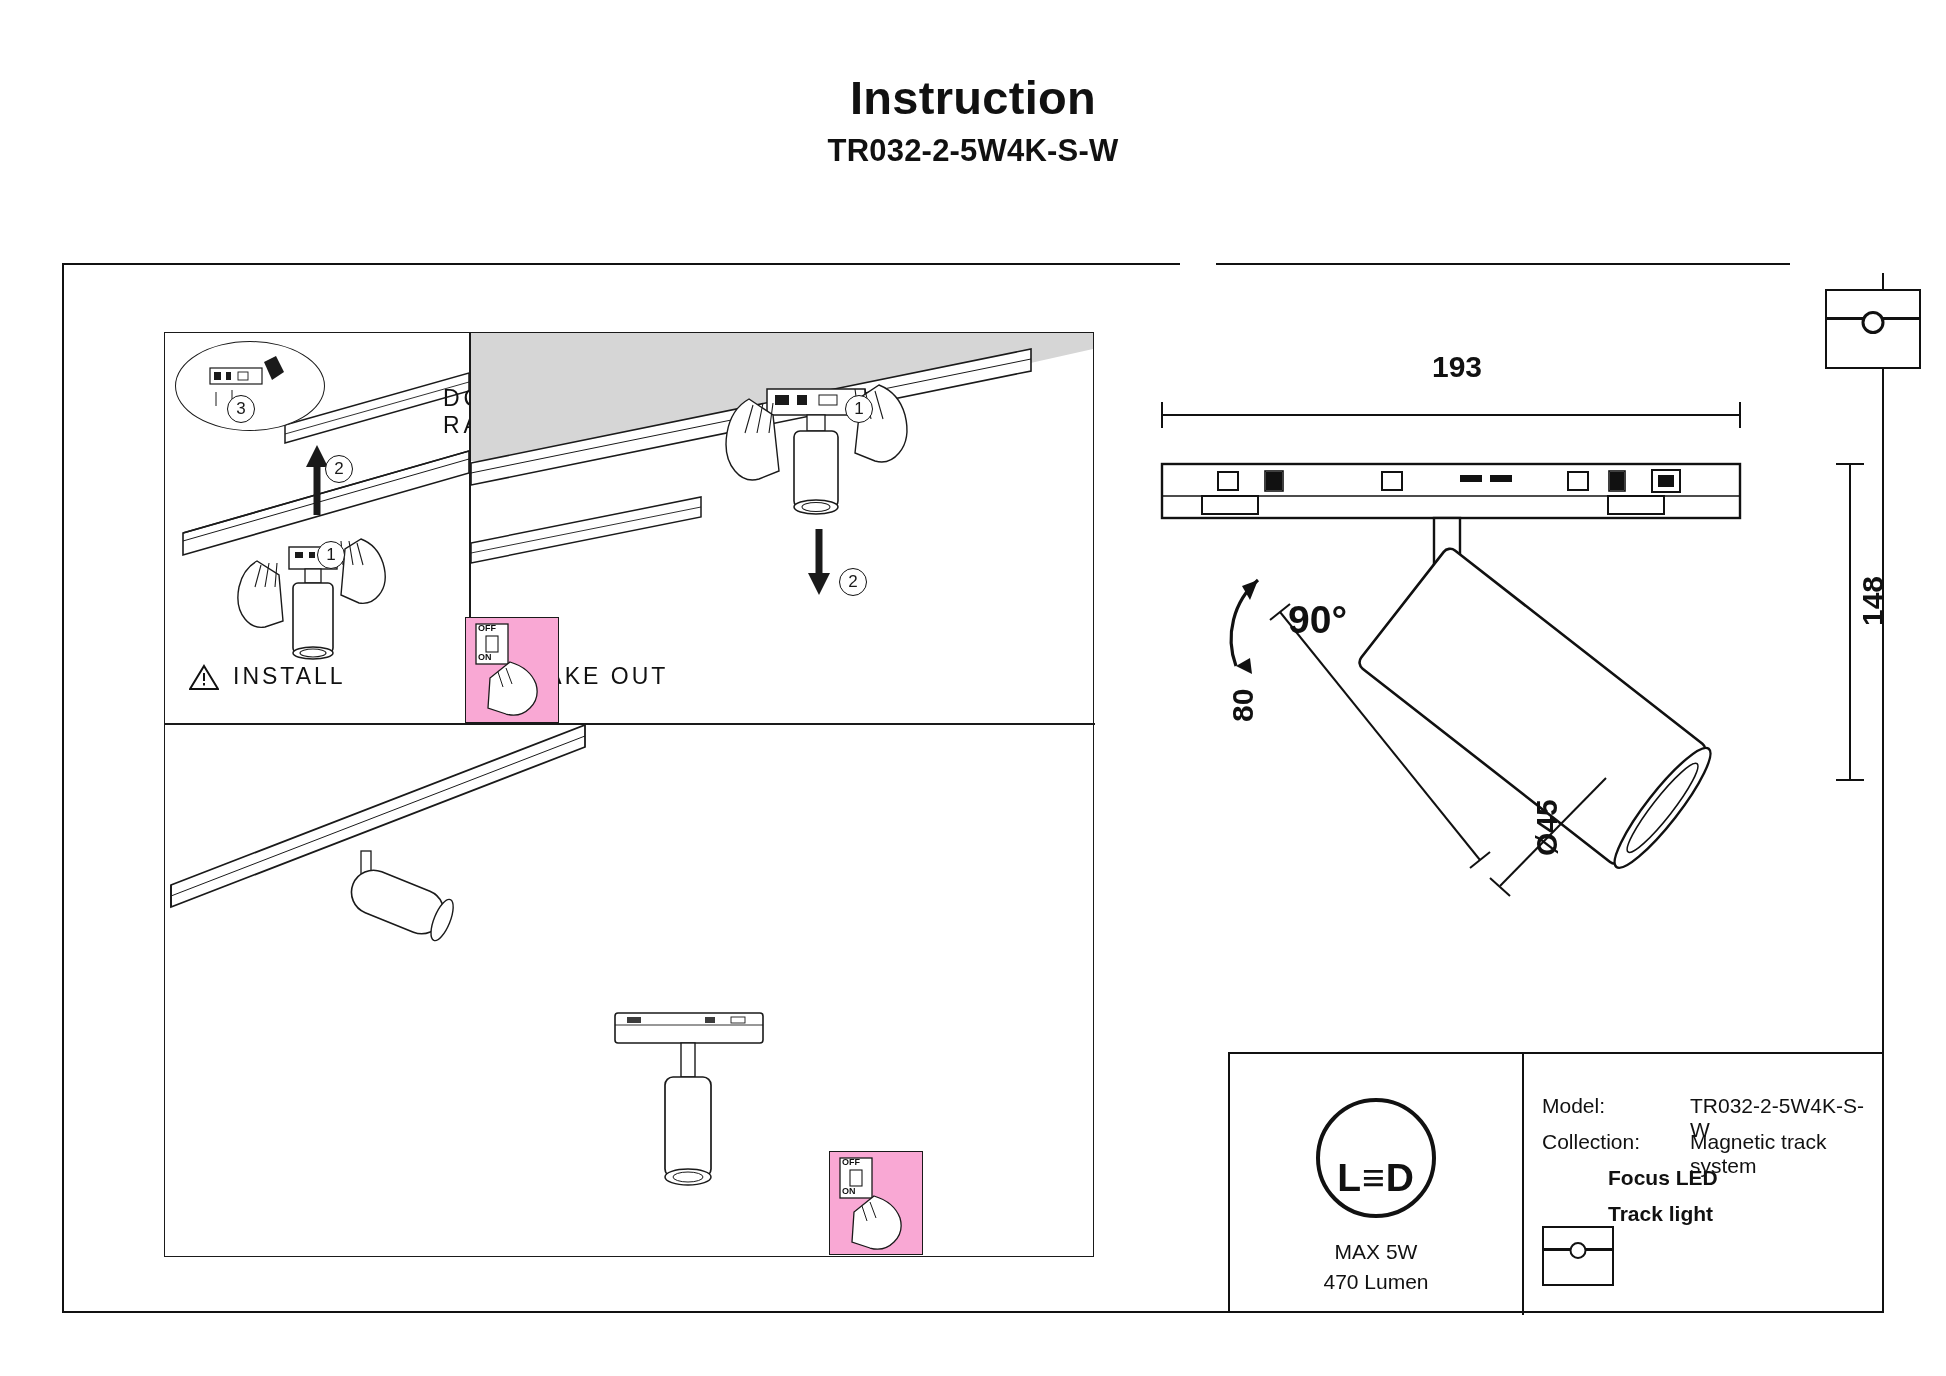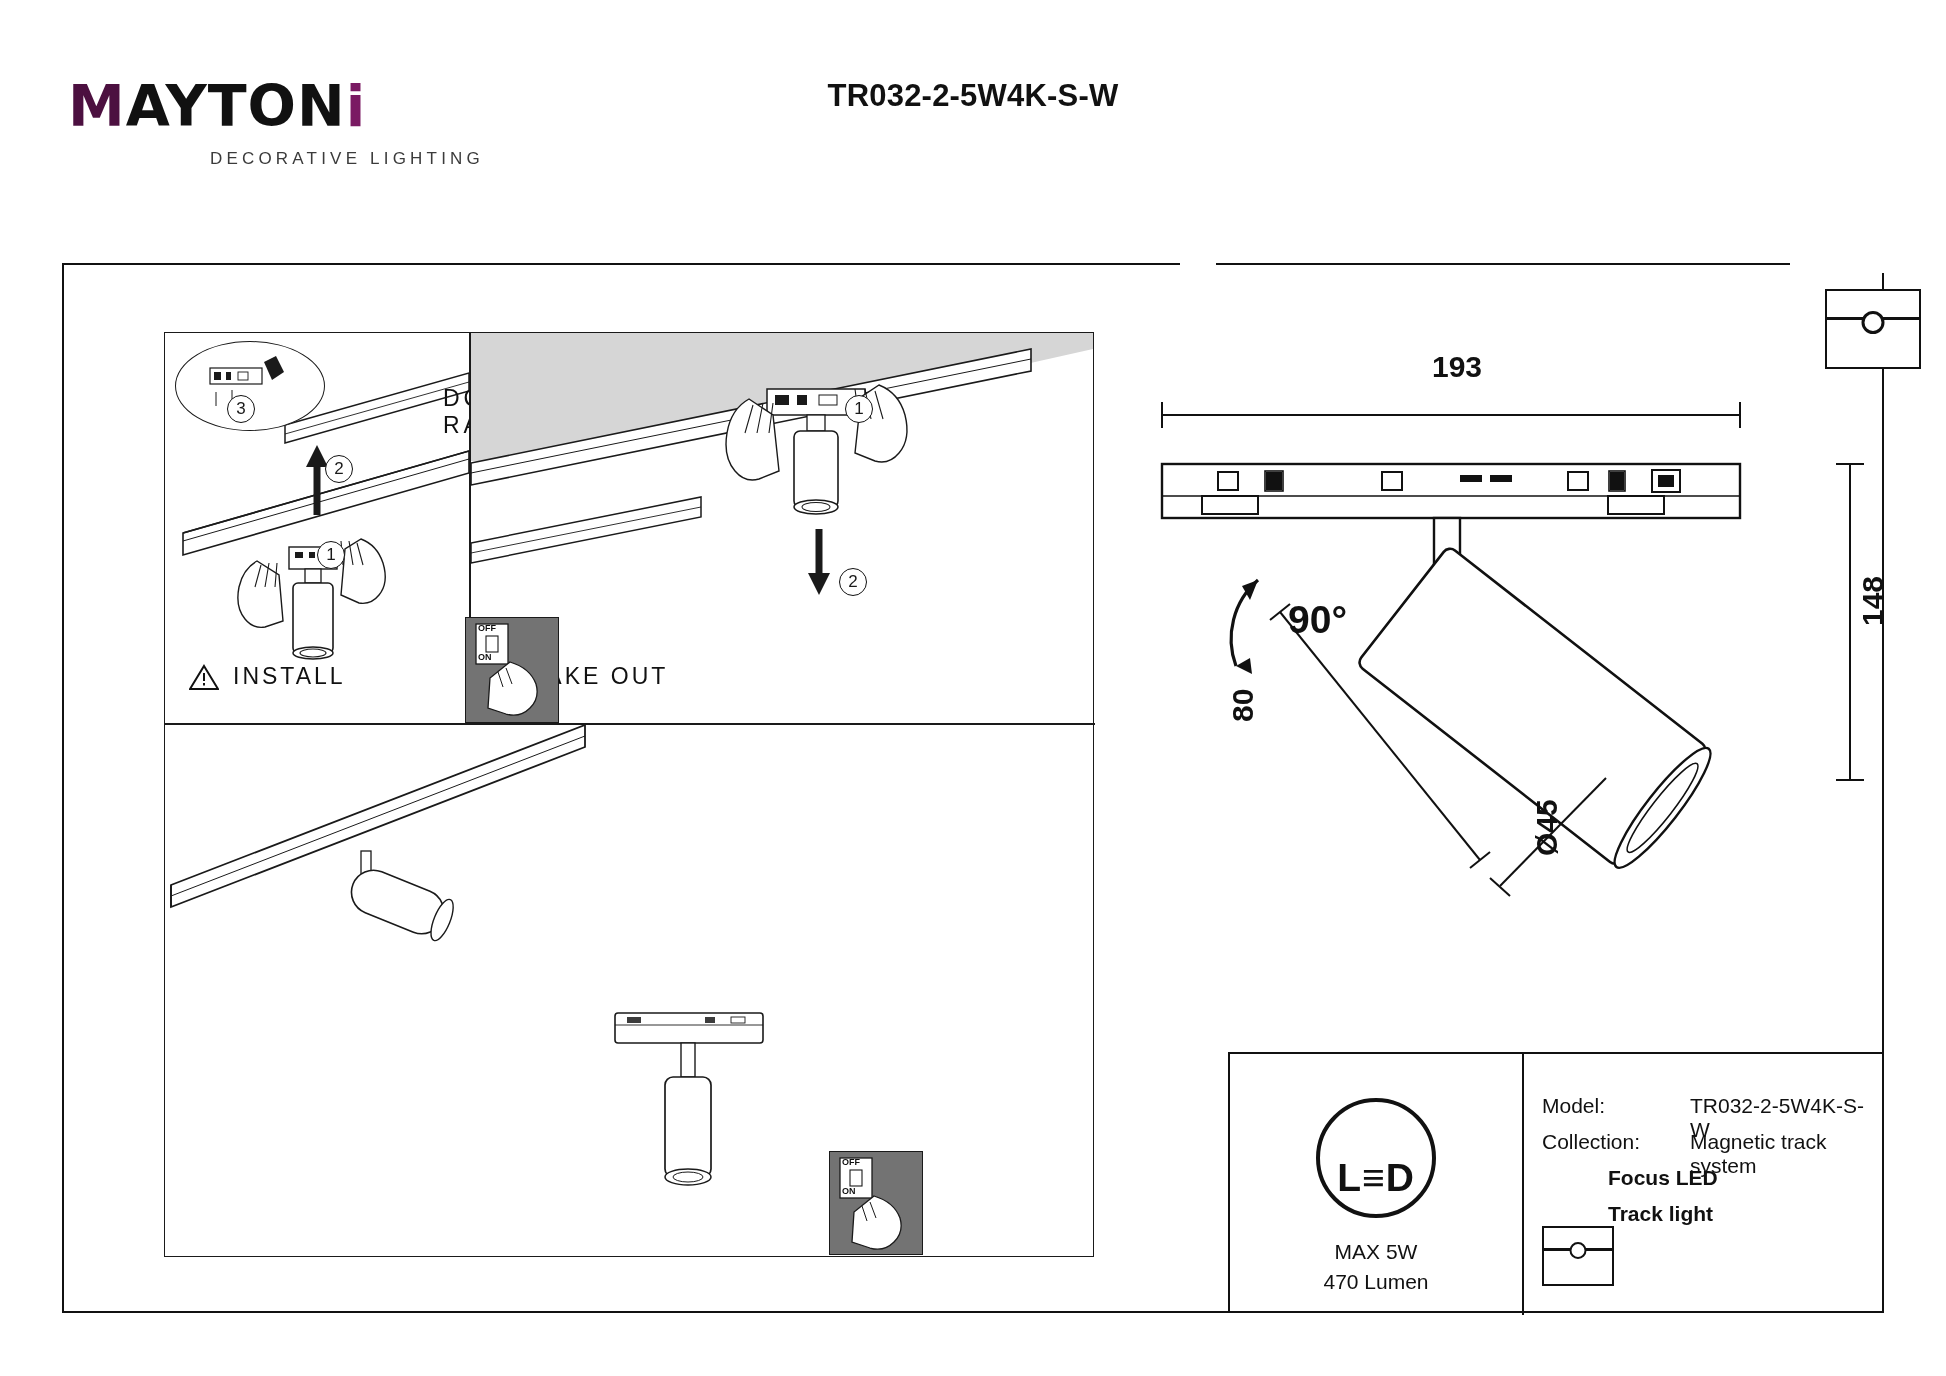--- a/index.html
+++ b/index.html
@@ -214,21 +214,21 @@
     font-size: 17px;
     line-height: 25px;
     text-align: center;
     background: #fff;
     font-family: "Liberation Sans", sans-serif;
   }
 
   .switch-box {
     position: absolute;
     border: 1.6px solid #1a1a1a;
-    background: #737373;
+    background: #f9a8d4;
     box-sizing: border-box;
   }
   .sw-label {
     position: absolute;
     font-size: 9px;
     font-weight: 700;
     color: #111;
   }
 
   
@@ -339,28 +339,23 @@
     font-size: 17px;
     line-height: 1.38;
     color: #111;
   }
 </style>
 </head>
 <body>
 
 <div class="header">
 
-  <div class="logo">
-    <div class="logo-word">
-      <span class="m-mark">M</span><span>AYTON</span><span class="i-dot">i</span>
-    </div>
-    <div class="logo-sub">DECORATIVE LIGHTING</div>
-  </div>
 
   <div class="title-block">
+    <div class="title-main">Instruction</div>
     <div class="title-sub">TR032-2-5W4K-S-W</div>
   </div>
 </div>
 
 <div class="frame"></div>
 <div class="frame-gap"></div>
 <div class="frame-gap2"></div>
 
 <div class="corner-icon">
   <div class="bar"></div>

